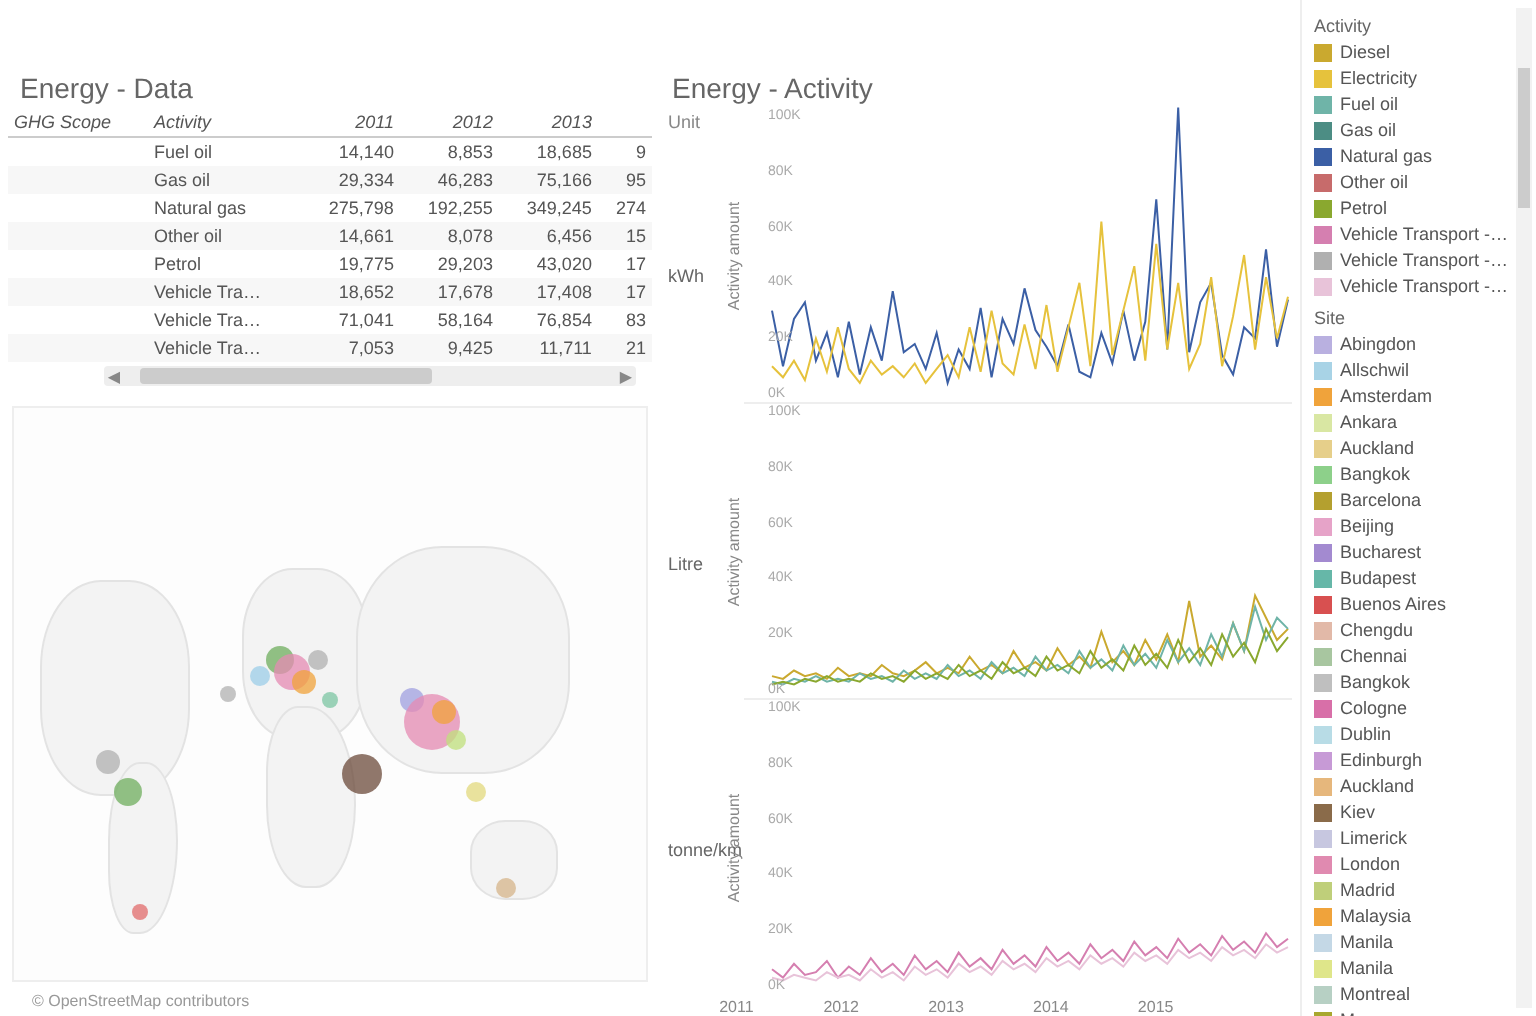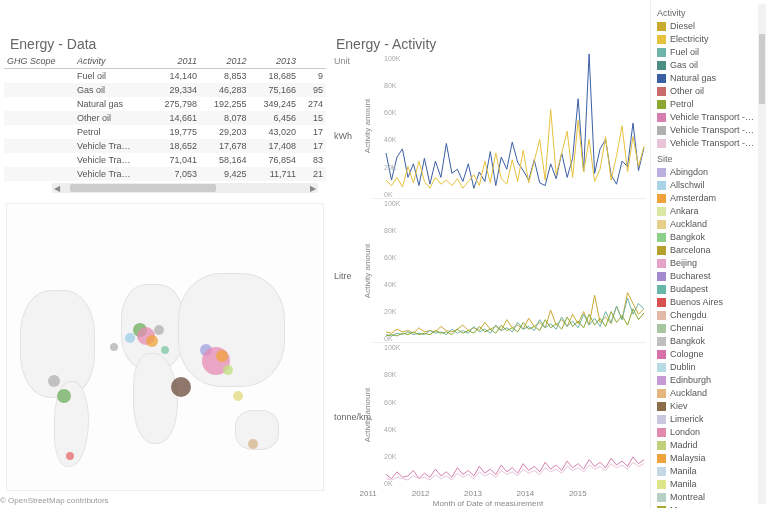--- a/index.html
+++ b/index.html
@@ -18,21 +18,21 @@
   .tbl tbody tr:nth-child(even){background:#f7f7f7;}
   .scrollbar { height:10px; background:#eee; margin:2px 8px 6px 48px; position:relative; border-radius:2px;}
   .scrollbar .thumb{position:absolute; left:18px; width:55%; top:1px; bottom:1px; background:#ccc; border-radius:2px;}
   .scrollbar .arrow{position:absolute; top:0; bottom:0; width:10px; display:flex;align-items:center;justify-content:center;color:#888;font-size:8px;}
   .scrollbar .arrow.l{left:0;} .scrollbar .arrow.r{right:0;}
   
   .map-panel{flex:1; display:flex; flex-direction:column;}
   .map-area{flex:1; position:relative; background:#fdfdfd; margin:4px 6px 2px 6px; border:1px solid #eee;}
   .land{position:absolute; background:#f3f3f3; border:1px solid #e3e3e3; border-radius:40%;}
   .bubble{position:absolute; border-radius:50%; opacity:.75;}
-  .credit{font-size:8px;color:#999;padding:3px 0;}
+  .credit{font-size:8px;color:#999;padding:3px 16px;}
   
   .charts{flex:1; display:flex;}
   .facets{display:flex; flex-direction:column; flex:1;}
   .facet{flex:1; position:relative; border-bottom:1px solid #eee;}
   .facet:last-child{border-bottom:none;}
   .facet .ylabel{position:absolute; left:-5px; top:50%; transform:translate(-50%,-50%) rotate(-90deg); font-size:8px; color:#888;}
   .unit-col{width:42px; display:flex; flex-direction:column;}
   .unit-col .unit-hdr{font-size:9px;color:#888; padding:2px 0 0 4px;}
   .unit-col .unit{flex:1; display:flex; align-items:center; justify-content:flex-start; padding-left:4px; font-size:9px;color:#666;}
   .axis-x{display:flex; justify-content:space-between; font-size:8px; color:#888; padding:2px 42px 0 12px;}
@@ -205,21 +205,20 @@
         </div>
       </div>
   </div>
   <div class="axis-x" id="axis-x">
       <span>2011</span>
       <span>2012</span>
       <span>2013</span>
       <span>2014</span>
       <span>2015</span>
     </div>
-  <div class="xlab">Month of Date of measurement</div>
 </div>
 
 <div class="right-col">
   <div class="legend">
     <h4>Activity</h4>
     <div id="leg-act">
         <div class="leg-item">
           <span class="swatch" style="background: rgb(202, 169, 47);"></span>
           <span>Diesel</span>
         </div>

